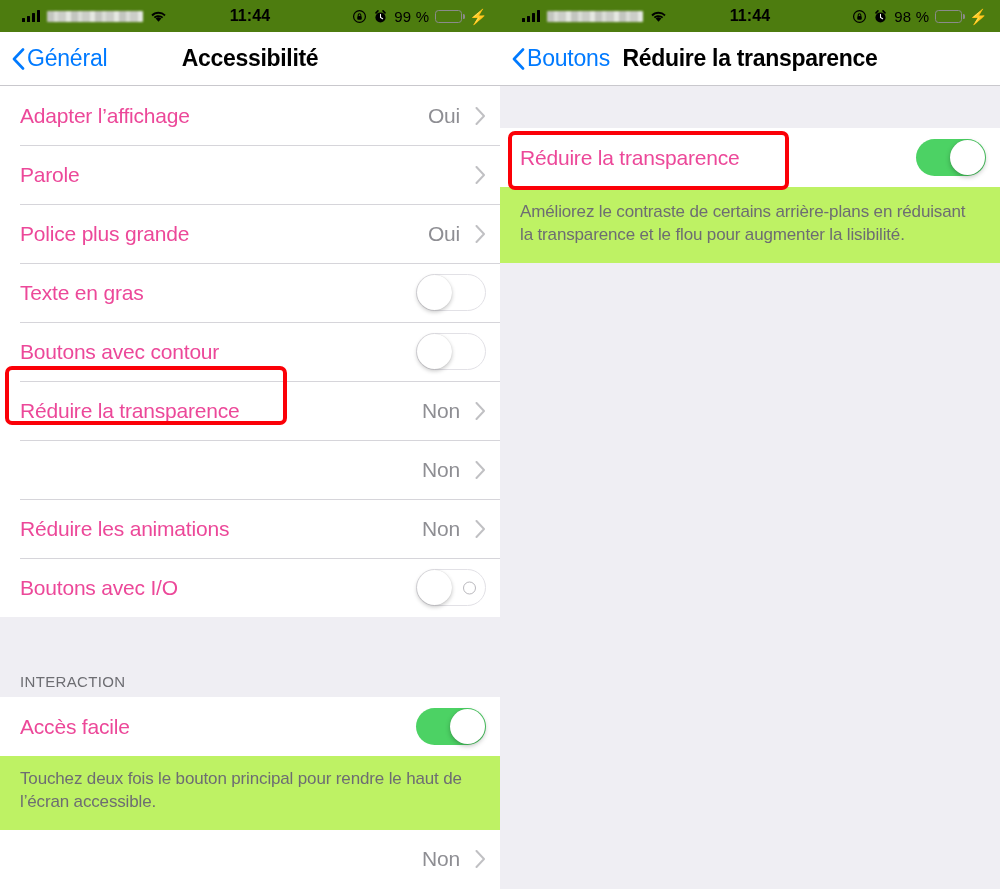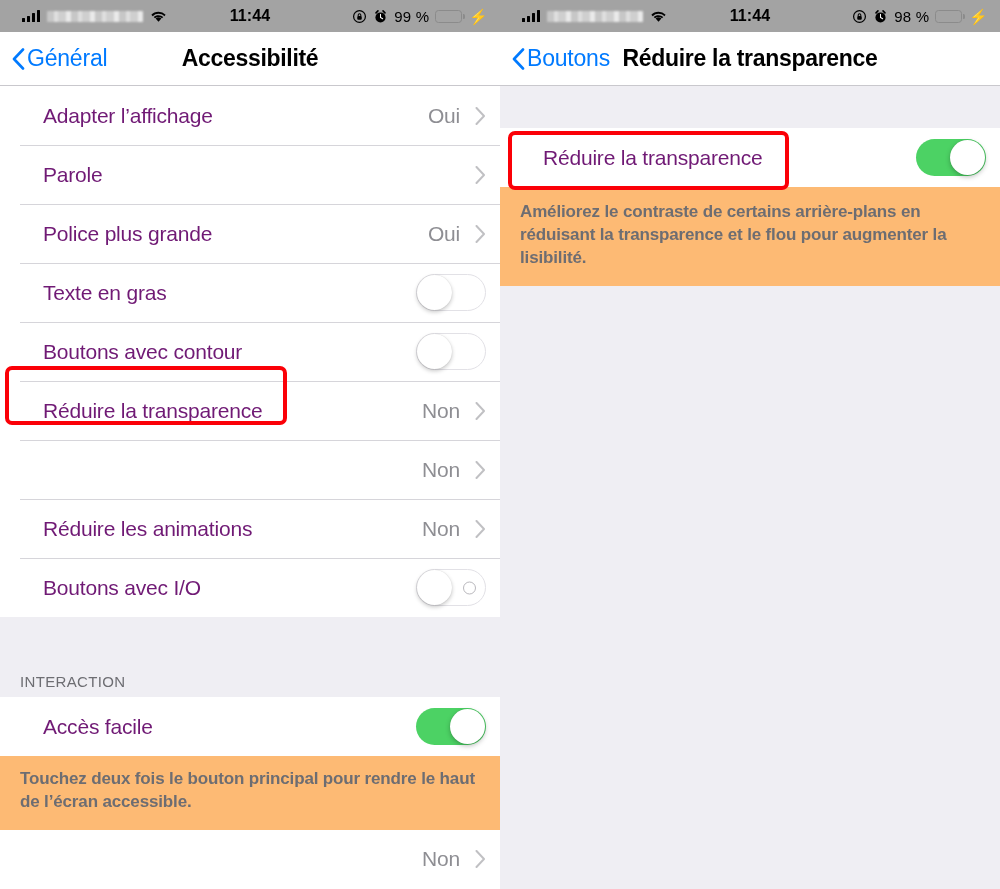--- a/index.html
+++ b/index.html
@@ -8,21 +8,21 @@
     font-family: "Liberation Sans", sans-serif;
     background: #efeef3;
     overflow: hidden;
     -webkit-font-smoothing: antialiased;
   }
   .screens { display: flex; width: 1000px; height: 889px; }
   .screen { width: 500px; height: 889px; position: relative; background: #efeef3; }
 
   
   .statusbar {
-    height: 32px; background: #a3a3a3;
+    height: 32px; background: #4d7c0f;
     display: flex; align-items: center;
     padding: 0 12px 0 22px;
     position: relative;
   }
   .sb-left { display: flex; align-items: center; gap: 7px; }
   .sb-center {
     position: absolute; left: 0; right: 0; text-align: center;
     font-size: 16px; font-weight: bold; color: #000; letter-spacing: .1px;
   }
   .sb-right {
@@ -77,21 +77,21 @@
   .gap { background: #efeef3; }
   .group { background: #fff; }
   .row {
     height: 59px; background: #fff; display: flex; align-items: center;
     padding-left: 20px; padding-right: 14px; position: relative; cursor: pointer;
   }
   .row + .row:before {
     content: ""; position: absolute; left: 20px; right: 0; top: 0;
     height: 1px; background: #d6d5da;
   }
-  .row-label { font-size: 21px; color: #701a75; letter-spacing: -.2px; flex: 1; margin-left: 23px; }
+  .row-label { font-size: 21px; color: #ec4899; letter-spacing: -.2px; flex: 1; }
   .row-right { display: flex; align-items: center; gap: 15px; margin-left: auto; }
   .row-value { font-size: 21px; color: #8e8e93; letter-spacing: -.2px; }
   .disc { width: 11px; height: 18px; opacity: .55; }
   .disc svg { display: block; }
 
   
   .toggle { width: 70px; height: 37px; border-radius: 19px; position: relative; flex: none; cursor: pointer; }
   .toggle.off { background: #fff; border: 1px solid #e2e1e6; }
   .toggle.off .knob {
     position: absolute; left: 0px; top: 0px; width: 35px; height: 35px;
@@ -109,21 +109,21 @@
     box-shadow: 0 2px 5px rgba(0,0,0,.26), 0 0 1px rgba(0,0,0,.2);
   }
 
   
   .sec-header {
     font-size: 15px; color: #6d6d72; letter-spacing: .35px;
     padding: 0 0 7px 20px; background: #efeef3;
   }
   .sec-footer {
     font-size: 17px; color: #6d6d72; line-height: 1.35;
-    padding: 12px 24px 16px 20px; background: #fdba74; letter-spacing: -.15px; font-weight: bold;
+    padding: 12px 24px 16px 20px; background: #bef264; letter-spacing: -.15px;
   }
   .sec-footer.right-panel { padding: 14px 30px 16px 20px; }
 
   .highlight {
     position: absolute; border: 4px solid #fb0007; border-radius: 7px;
     pointer-events: none; z-index: 30;
   }
 </style>
 </head>
 <body>

